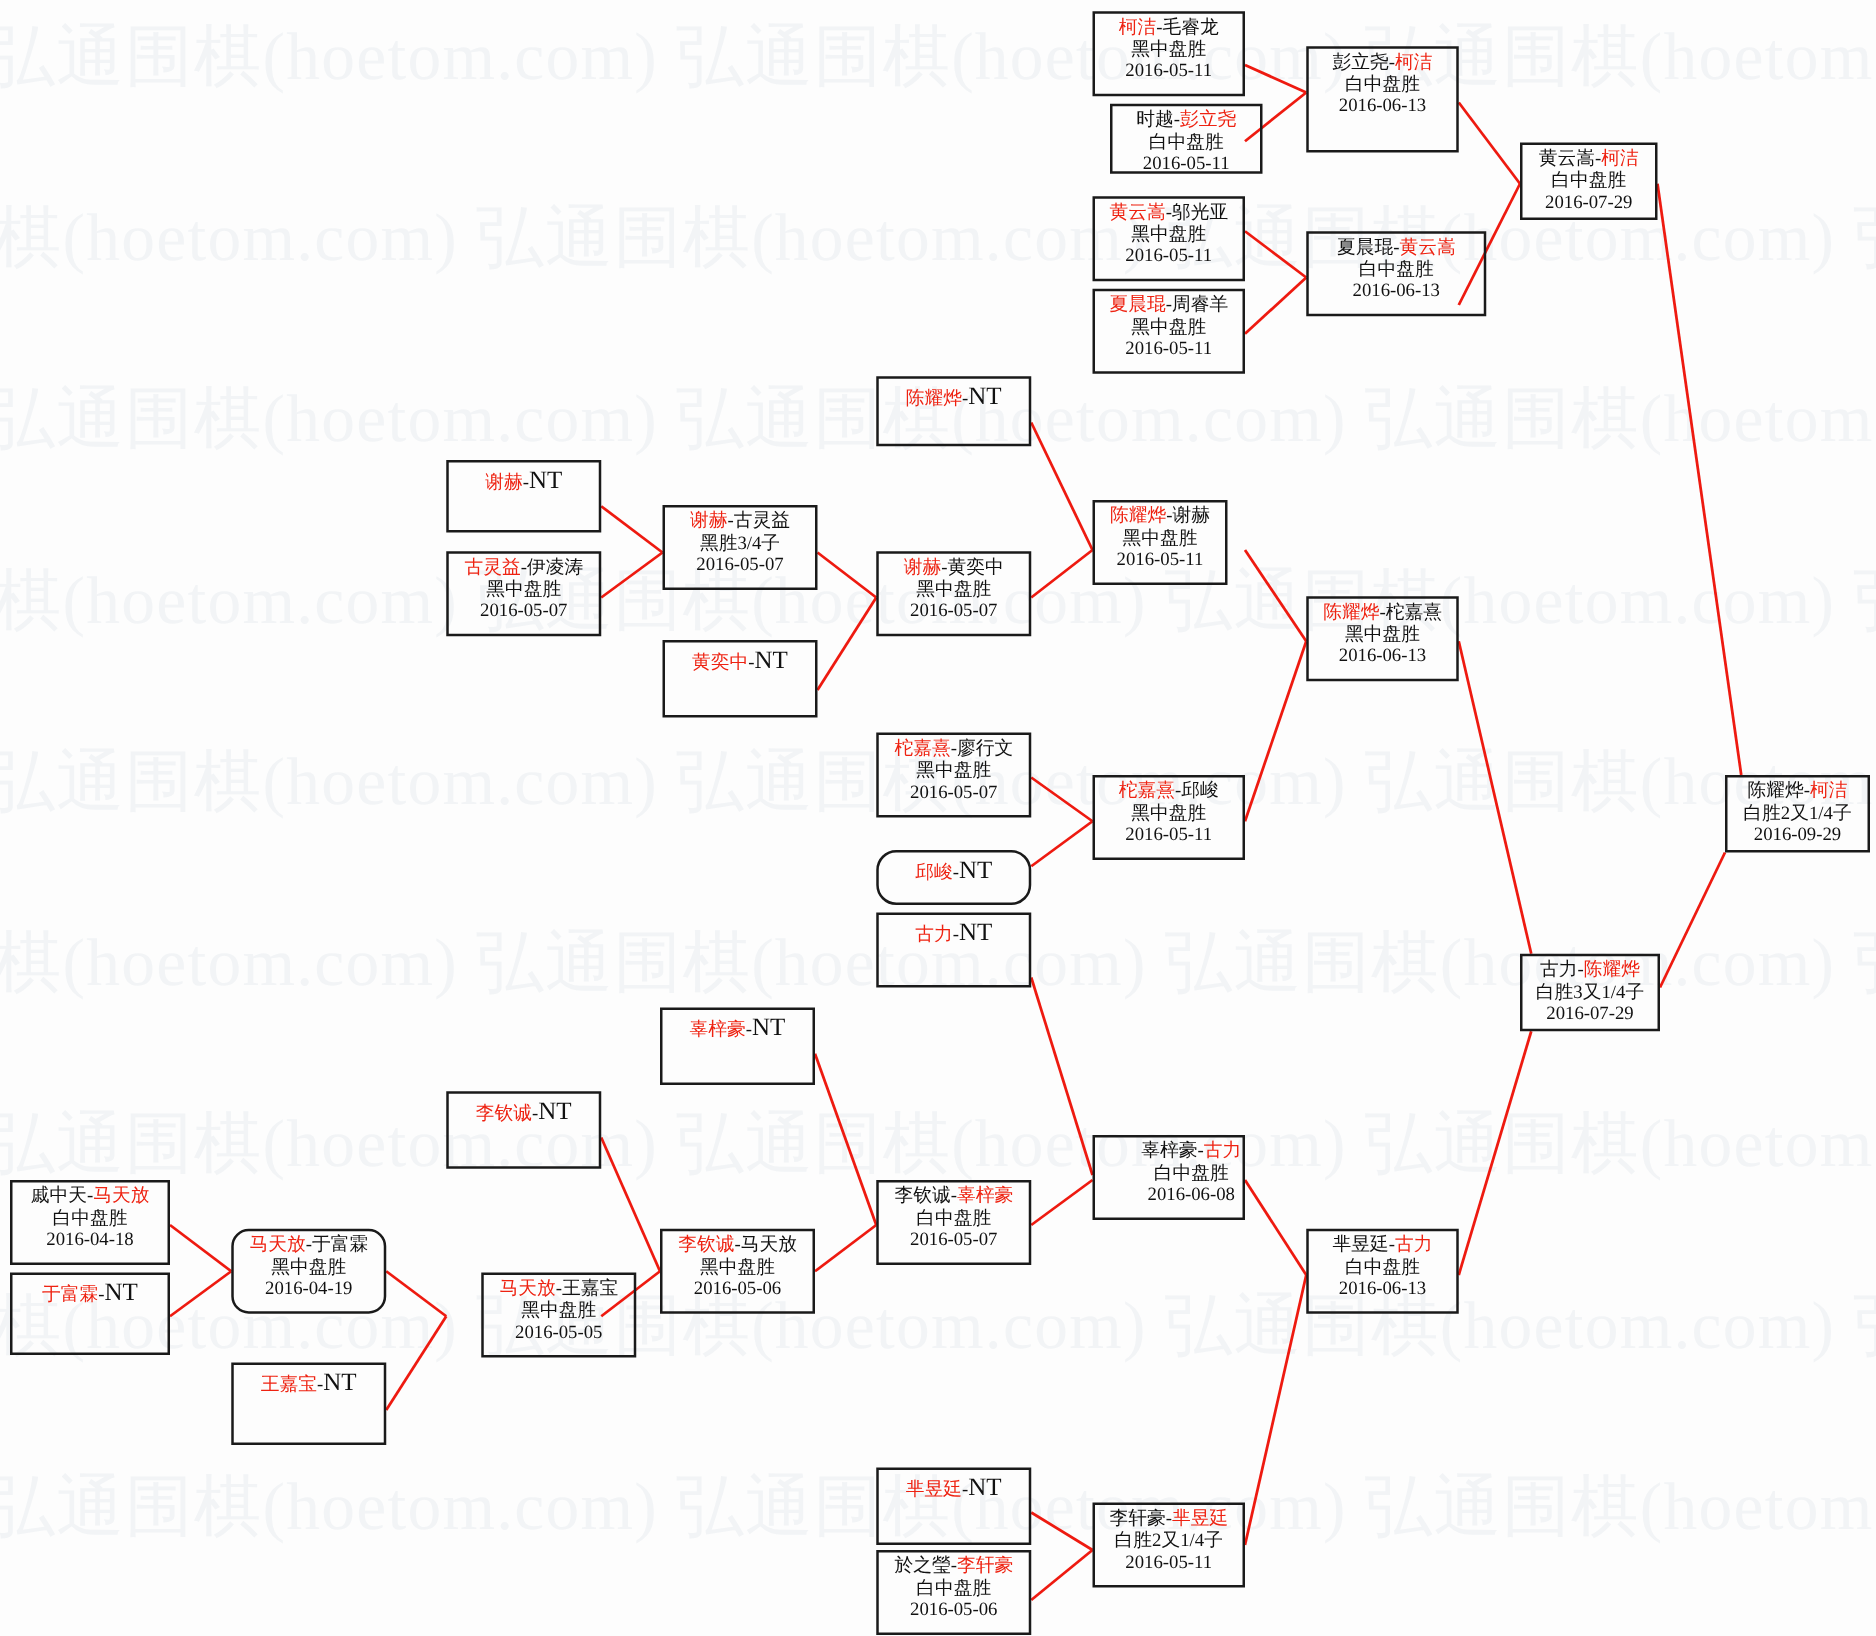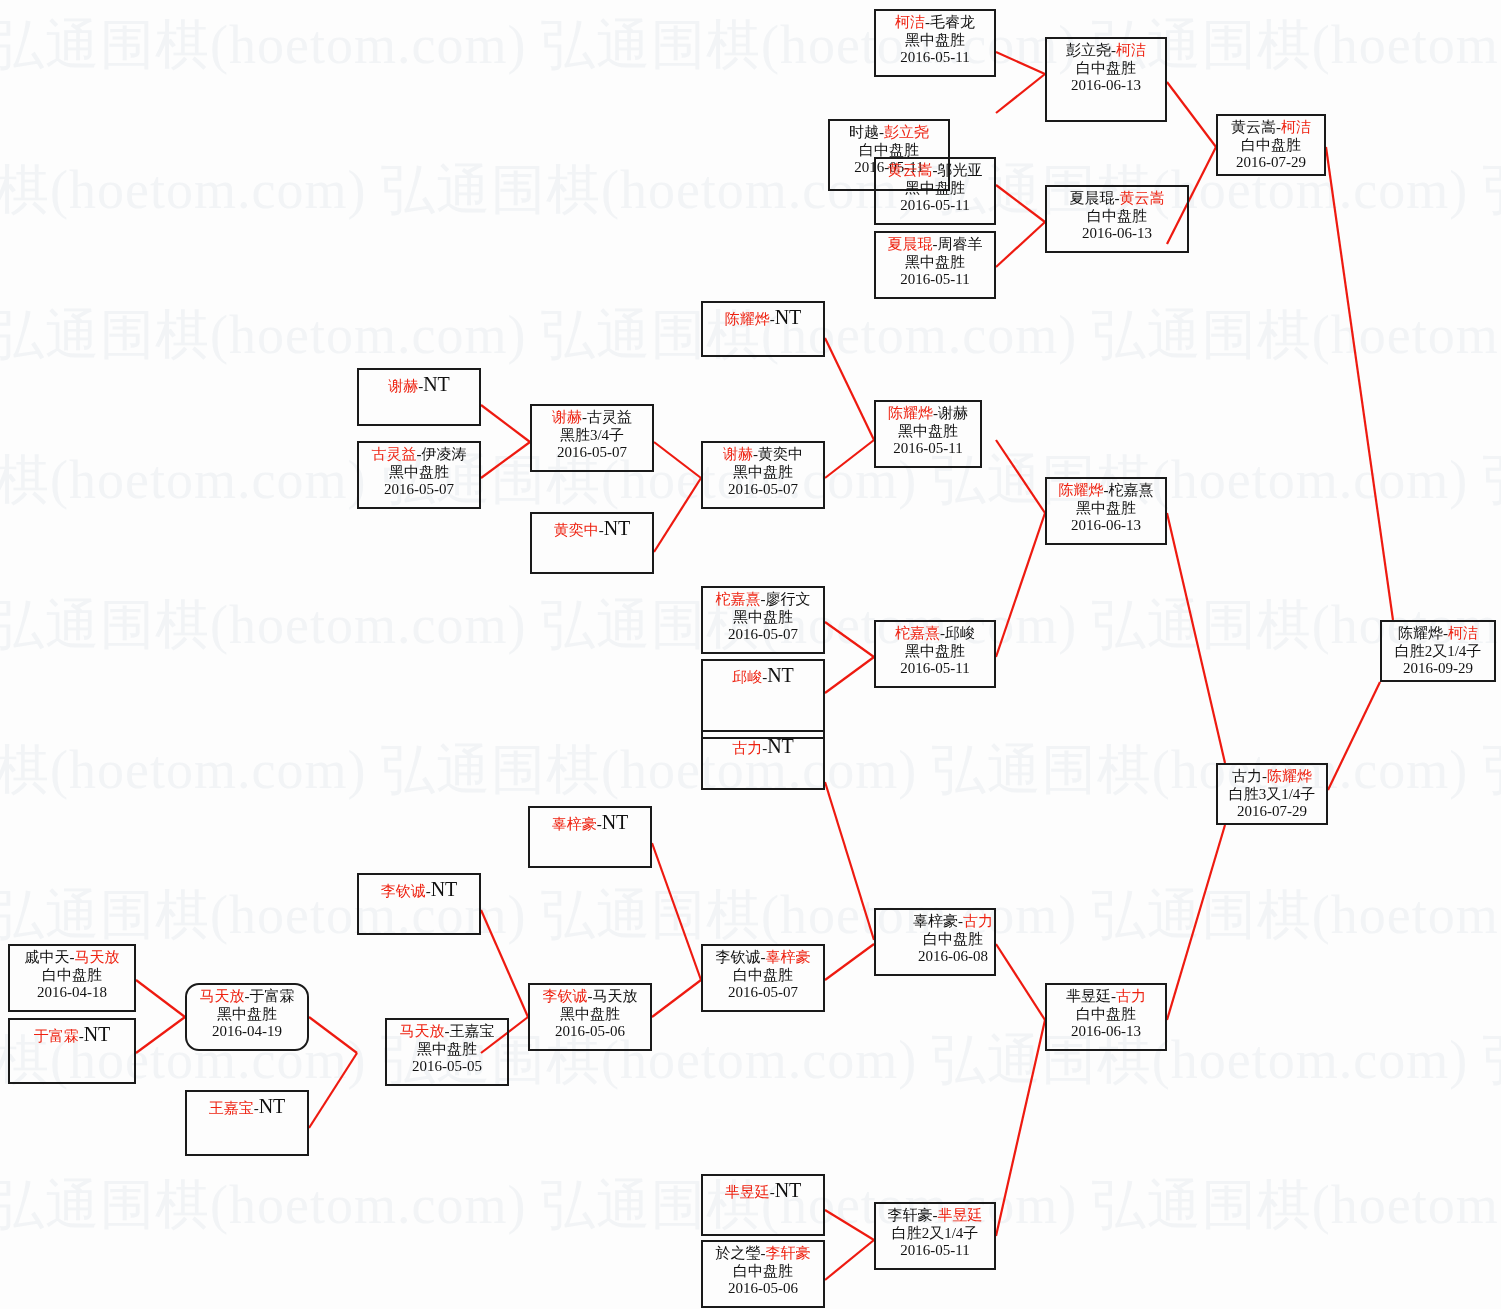--- a/index.html
+++ b/index.html
@@ -118,21 +118,21 @@
       <line x1="1167" y1="1020" x2="1225" y2="825" stroke="#ee1a10" stroke-width="2.2"></line>
       <line x1="1328" y1="790" x2="1380" y2="682" stroke="#ee1a10" stroke-width="2.2"></line>
     </svg>
 
   <div id="boxes">
       <div class="match" style="left: 874px; top: 9px; width: 122px; height: 68px; border-color: rgb(26, 26, 26);">
         <span class="ln players"><span class="red">柯洁</span><span class="blk">-</span><span class="blk">毛睿龙</span></span>
         <span class="ln">黑中盘胜</span>
         <span class="ln">2016-05-11</span>
       </div>
-      <div class="match" style="left: 828px; top: 83px; width: 122px; height: 72px; border-color: rgb(26, 26, 26); margin-top: 36px;">
+      <div class="match" style="left: 888px; top: 83px; width: 122px; height: 56px; border-color: rgb(26, 26, 26);">
         <span class="ln players"><span class="blk">时越</span><span class="blk">-</span><span class="red">彭立尧</span></span>
         <span class="ln">白中盘胜</span>
         <span class="ln">2016-05-11</span>
       </div>
       <div class="match" style="left: 874px; top: 157px; width: 122px; height: 68px; border-color: rgb(26, 26, 26);">
         <span class="ln players"><span class="red">黄云嵩</span><span class="blk">-</span><span class="blk">邬光亚</span></span>
         <span class="ln">黑中盘胜</span>
         <span class="ln">2016-05-11</span>
       </div>
       <div class="match" style="left: 874px; top: 231px; width: 122px; height: 68px; border-color: rgb(26, 26, 26);">
@@ -182,21 +182,21 @@
       <div class="match" style="left: 874px; top: 400px; width: 108px; height: 68px; border-color: rgb(26, 26, 26);">
         <span class="ln players"><span class="red">陈耀烨</span><span class="blk">-</span><span class="blk">谢赫</span></span>
         <span class="ln">黑中盘胜</span>
         <span class="ln">2016-05-11</span>
       </div>
       <div class="match" style="left: 701px; top: 586px; width: 124px; height: 68px; border-color: rgb(26, 26, 26);">
         <span class="ln players"><span class="red">柁嘉熹</span><span class="blk">-</span><span class="blk">廖行文</span></span>
         <span class="ln">黑中盘胜</span>
         <span class="ln">2016-05-07</span>
       </div>
-      <div class="match" style="left: 701px; top: 659px; width: 124px; height: 80px; border-color: rgb(26, 26, 26);">
+      <div class="match" style="left: 701px; top: 680px; width: 124px; height: 44px; border-color: rgb(26, 26, 26); border-radius: 16px;">
         <span class="ln players"><span class="red">邱峻</span><span class="blk">-</span><span class="nt">NT</span></span>
       </div>
       <div class="match" style="left: 874px; top: 620px; width: 122px; height: 68px; border-color: rgb(26, 26, 26);">
         <span class="ln players"><span class="red">柁嘉熹</span><span class="blk">-</span><span class="blk">邱峻</span></span>
         <span class="ln">黑中盘胜</span>
         <span class="ln">2016-05-11</span>
       </div>
       <div class="match" style="left: 1045px; top: 477px; width: 122px; height: 68px; border-color: rgb(26, 26, 26);">
         <span class="ln players"><span class="red">陈耀烨</span><span class="blk">-</span><span class="blk">柁嘉熹</span></span>
         <span class="ln">黑中盘胜</span>

